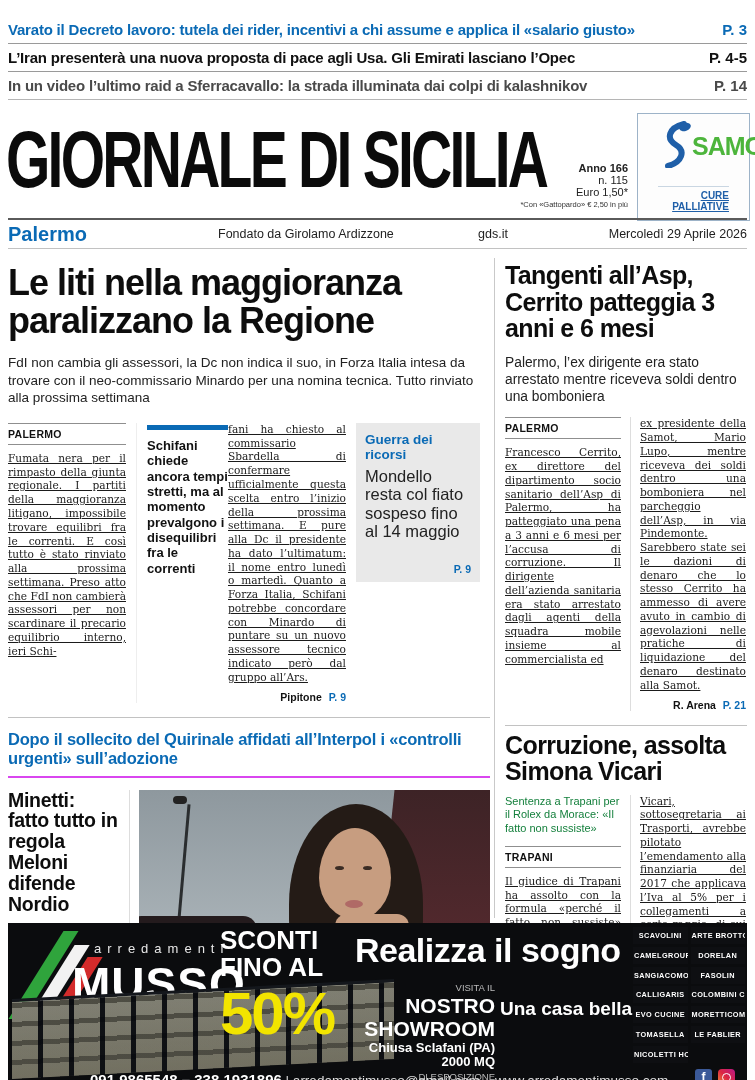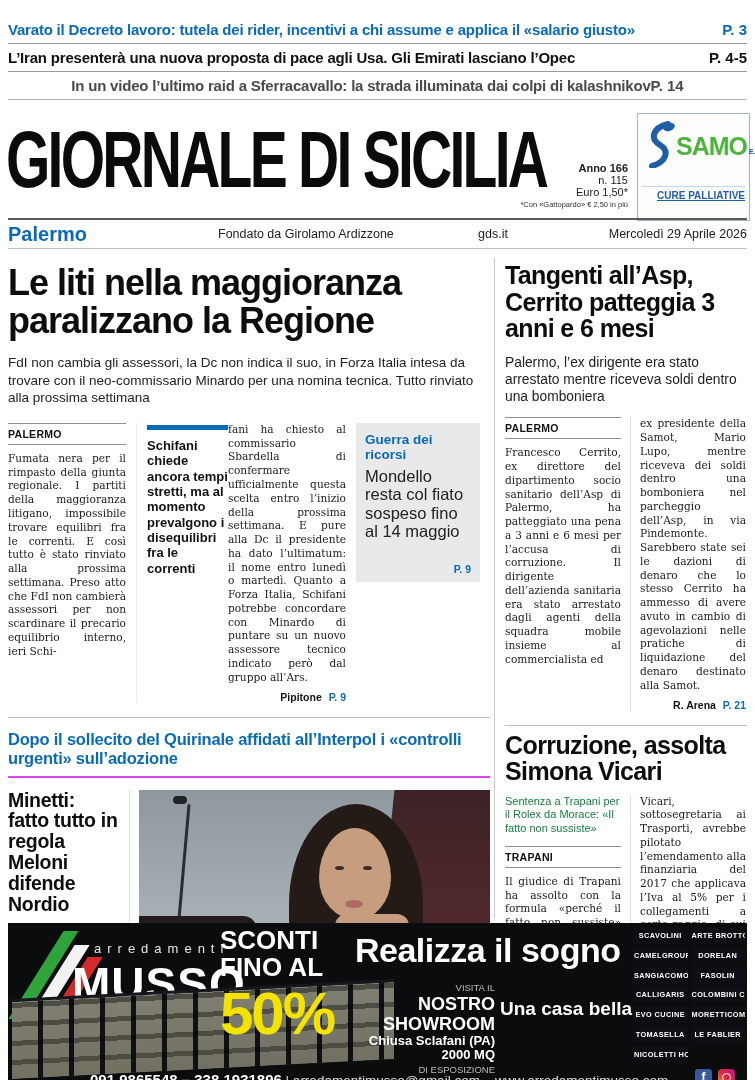--- a/index.html
+++ b/index.html
@@ -3,30 +3,30 @@
 <meta charset="utf-8">
 <style>
   * { margin:0; padding:0; box-sizing:border-box; }
   html,body { background:#ffffff; }
   body { font-family:"Liberation Sans", sans-serif; }
   #page { position:relative; width:755px; height:1080px; background:#fff; overflow:hidden; margin:16px auto; }
 
   
   .teasers { position:absolute; left:8px; right:8px; top:0; }
   .teaser { display:flex; justify-content:space-between; align-items:center; height:28px; border-bottom:1px solid #9a9a9a; }
-  .teaser:last-child { border-bottom:1px solid #b5b5b5;justify-content:center; }
+  .teaser:last-child { border-bottom:1px solid #b5b5b5; }
   .teaser .t-label { font-size:15px; font-weight:800; letter-spacing:-0.2px; }
   .teaser .t-page { font-size:15px; font-weight:800; }
   .teaser.blue .t-label, .teaser.blue .t-page { color:#0a6ab5; }
   .teaser.black .t-label, .teaser.black .t-page { color:#111; }
   .teaser.gray .t-label, .teaser.gray .t-page { color:#4a4a4a; }
 
   
   .masthead-title { position:absolute; left:6px; top:97px; font-size:62px; font-weight:900; letter-spacing:-3px; color:#0b0b0b; transform:scale(0.92,1.30); transform-origin:0 0; white-space:nowrap; }
-  .samo-box { position:absolute; left:637px; top:97px; width:113px; height:108px; border:1px solid #9db3c8; background:#fdfdfd; padding:6px 4px; }
+  .samo-box { position:absolute; left:637px; top:97px; width:113px; height:108px; border:1px solid #9db3c8; background:#fdfdfd; padding:6px 20px; }
   .samo-row { display:flex; align-items:center; }
   .samo-name { font-size:25px; font-weight:800; color:#4db53c; letter-spacing:-1px; }
   .samo-ets { font-size:7px; font-weight:800; color:#1f5fa8; margin-left:2px; margin-top:10px; }
   .samo-tag { font-size:10px; font-weight:800; color:#1f5fa8; text-align:right; margin-top:14px; border-top:1px solid #c9d6e2; padding-top:3px;text-decoration:underline; }
   .edition { position:absolute; right:127px; top:146px; text-align:right; color:#222; }
   .edition .e1 { font-size:11px; font-weight:800; }
   .edition .e2, .edition .e3 { font-size:11px; }
   .edition .e4 { font-size:7.5px; margin-top:2px; color:#333; }
 
   
@@ -38,21 +38,21 @@
 
   
   .vrule { position:absolute; left:494px; top:242px; width:1px; height:660px; background:#c9c9c9; }
   .left-main { position:absolute; left:8px; top:240px; width:482px; }
   .right-main { position:absolute; left:505px; top:240px; width:242px; }
 
   h1.lead { font-size:36px; line-height:1.06; font-weight:800; letter-spacing:-1px; color:#0d0d0d; margin-top:8px; }
   .lead-sub { font-size:13.5px; line-height:1.3; color:#222; margin-top:14px; }
 
   .kicker { font-size:10.5px; font-weight:800; letter-spacing:0.3px; color:#111; border-top:1px solid #8f8f8f; border-bottom:1px solid #8f8f8f; padding:4px 0; margin-bottom:7px; }
-  .serif { font-family:"DejaVu Serif", serif; font-size:10.6px; line-height:1.3; color:#1b1b1b; text-align:justify; }
+  .serif { font-family:"DejaVu Serif", serif; font-size:10.6px; line-height:1.3; color:#1b1b1b; text-align:justify;text-decoration:underline; }
 
   .story-row { display:flex; margin-top:16px; }
   .story-col { width:118px; }
   .pullquote-col { width:92px; margin-left:10px; padding-left:10px; border-left:1px solid #eee; }
   .pq-bar { width:100%; height:5px; background:#0a6ab5; margin:2px 0 8px; }
   .pullquote { font-size:13px; line-height:1.18; font-weight:800; color:#111; }
   .byline { text-align:right; margin-top:6px; font-size:10.5px; }
   .byline .b-name { font-weight:800; color:#111; }
   .byline .b-page { font-weight:800; color:#0a6ab5; margin-left:4px; }
 
@@ -115,21 +115,21 @@
       repeating-linear-gradient(90deg, rgba(255,245,200,.28) 0 26px, rgba(10,12,16,.92) 26px 31px),
       repeating-linear-gradient(0deg, rgba(255,250,220,.20) 0 14px, rgba(8,10,14,.95) 14px 19px),
       linear-gradient(#232830,#0b0d10);
     border-top:3px solid #14171c; }
   .sconti { position:absolute; left:212px; top:4px; width:130px; }
   .sconti .s1 { font-size:26px; font-weight:800; line-height:1.05; color:#fff; }
   .sconti .s2 { font-size:60px; font-weight:900; letter-spacing:-2px; color:#f2e400; line-height:1; margin-top:2px; }
   .slogan { position:absolute; left:347px; top:8px; width:340px; font-size:34px; font-weight:800; letter-spacing:-0.5px; color:#fff; }
   .visita { position:absolute; left:347px; top:60px; width:140px; line-height:1.12;text-align:right; }
   .visita .vl { font-size:9.5px; color:#bbb; }
-  .visita .vb { font-size:18px; font-weight:800; color:#fff; }
+  .visita .vb { font-size:21px; font-weight:800; color:#fff; }
   .visita .vm { font-size:13px; font-weight:800; color:#fff; }
   .visita .vs { font-size:9.5px; color:#bbb; margin-top:2px; }
   .casa { position:absolute; left:492px; top:76px; width:170px; font-size:19px; font-weight:800; line-height:1.1; color:#fff; }
   .brands { position:absolute; right:2px; top:4px; width:112px; height:136px; display:grid; grid-template-columns:1fr 1fr; gap:1px 3px; align-content:space-between; }
   .brand { font-size:7.3px; font-weight:700; color:#fff; text-align:center; letter-spacing:0.4px; text-transform:uppercase; padding:4px 1px; background:#0e0f12; overflow:hidden; white-space:nowrap; }
   .contact { position:absolute; left:82px; bottom:5px; font-size:13.5px; color:#ddd; white-space:nowrap; }
   .contact .phone { font-weight:800; font-size:15px; color:#fff; }
   .social { position:absolute; right:12px; bottom:7px; display:flex; gap:6px; }
   .fb { width:17px; height:17px; background:#3b5998; border-radius:3px; color:#fff; font-size:12px; font-weight:800; text-align:center; line-height:17px; }
   .ig { width:17px; height:17px; background:linear-gradient(45deg,#f09433,#dc2743,#bc1888); border-radius:4px; position:relative; }

